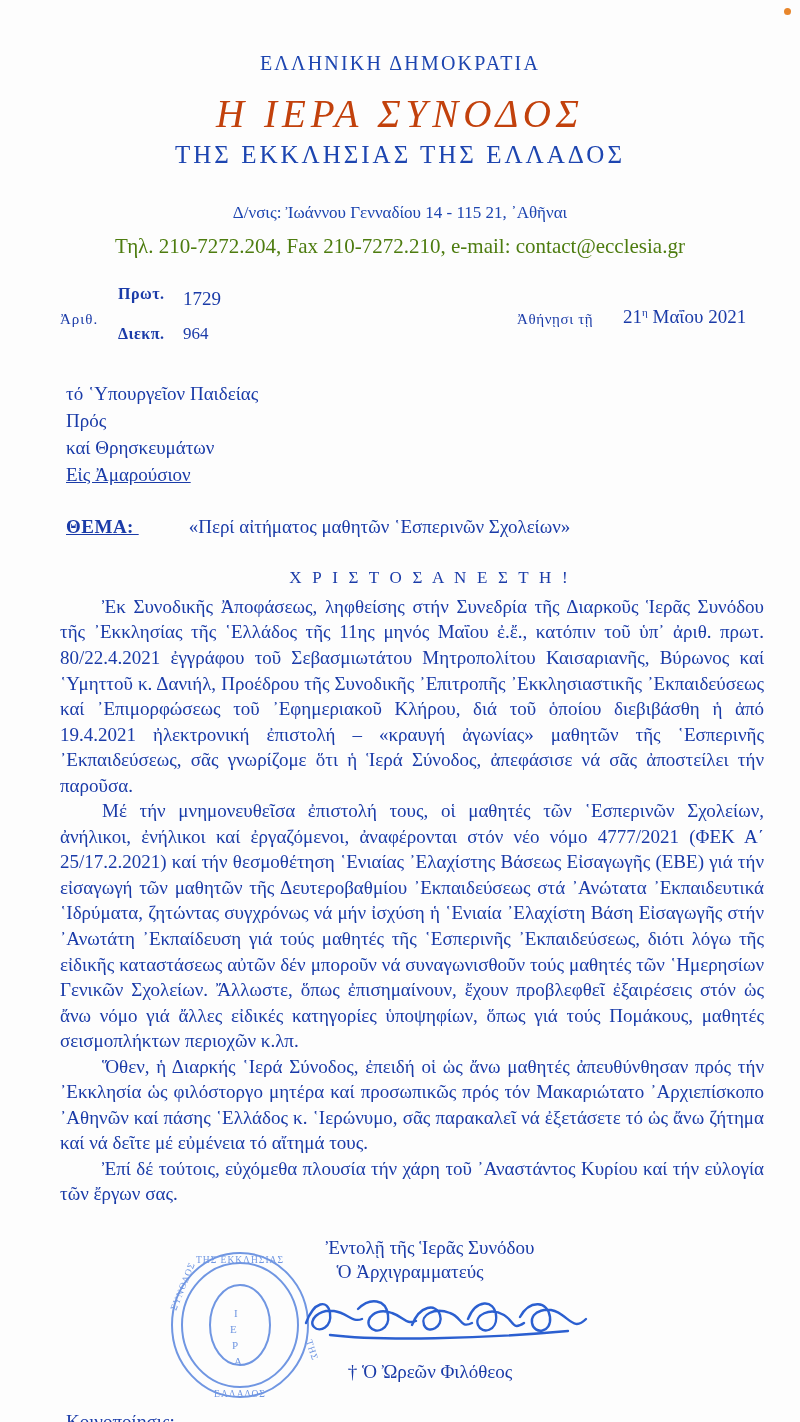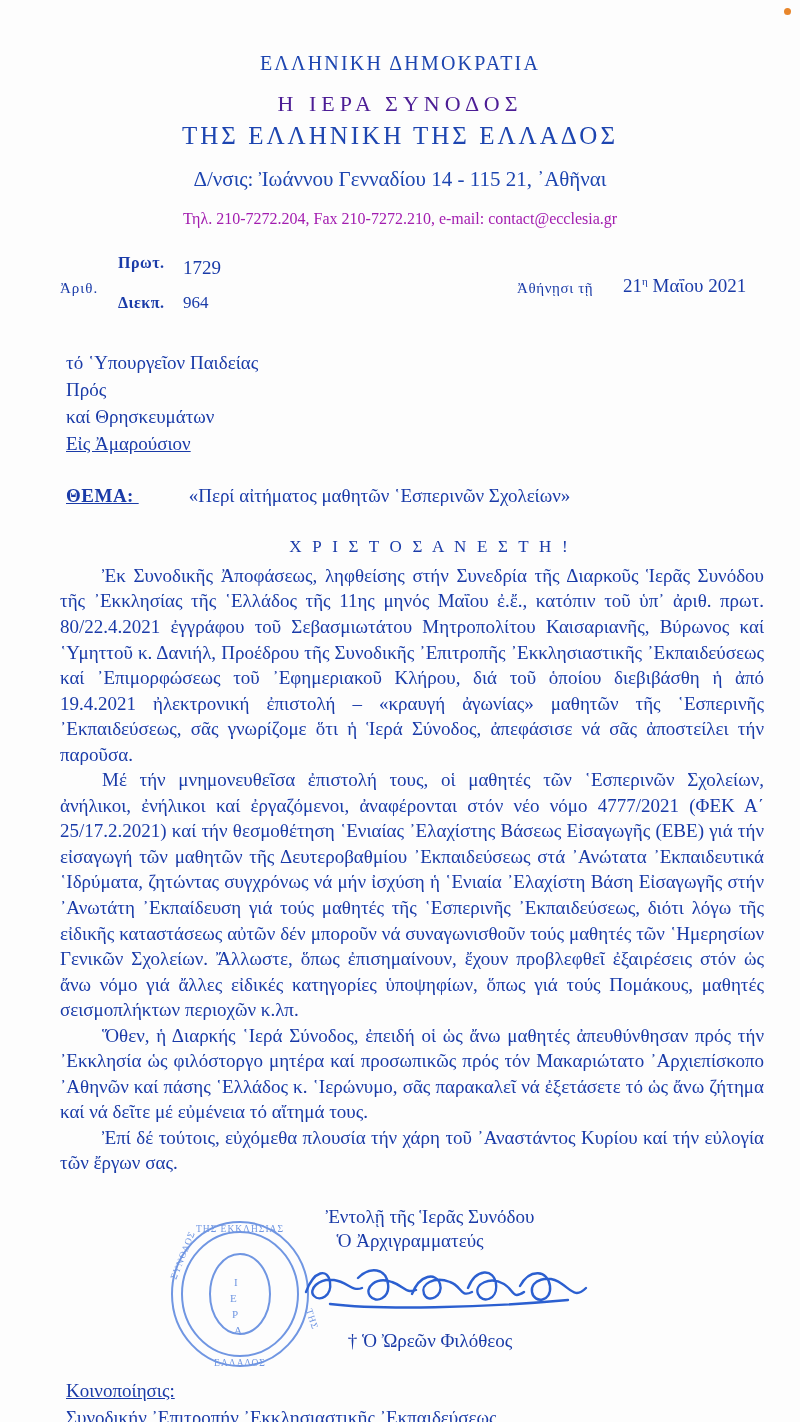--- a/index.html
+++ b/index.html
@@ -38,41 +38,42 @@
     padding-top: 52px;
   }
   .h-republic {
     font-family: "Liberation Serif", serif;
     font-size: 20px;
     letter-spacing: 2.2px;
     color: #1d45b0;
   }
   .h-title1 {
     margin-top: 16px;
-    font-size: 22px;
+    font-size: 39px;
     letter-spacing: 5px;
-    color: #4c1d95;
+    color: #c2410c;
     font-weight: 400;
+    font-style: italic;
   }
   .h-title2 {
     margin-top: 5px;
     font-size: 25px;
     letter-spacing: 3px;
     color: #1d45b0;
     font-weight: 400;
   }
   .h-addr {
-    margin-top: 17px;
+    margin-top: 34px;
+    font-size: 17px;
+    color: #1d45b0;
+  }
+  .h-contact {
+    margin-top: 11px;
     font-size: 21px;
-    color: #1d45b0;
-  }
-  .h-contact {
-    margin-top: 18px;
-    font-size: 16px;
-    color: #a21caf;
+    color: #4d7c0f;
   }
 
   .refblock {
     position: relative;
     margin-top: 26px;
     height: 72px;
   }
   .ref-arith {
     position: absolute;
     left: 60px;
@@ -226,21 +227,21 @@
 </head>
 <body>
 
 <div class="page">
 
   <div class="corner-dot"></div>
 
   <div class="header">
     <div class="h-republic">ΕΛΛΗΝΙΚΗ ΔΗΜΟΚΡΑΤΙΑ</div>
     <div class="h-title1">Η ΙΕΡΑ ΣΥΝΟΔΟΣ</div>
-    <div class="h-title2">ΤΗΣ ΕΛΛΗΝΙΚΗ ΤΗΣ ΕΛΛΑΔΟΣ</div>
+    <div class="h-title2">ΤΗΣ ΕΚΚΛΗΣΙΑΣ ΤΗΣ ΕΛΛΑΔΟΣ</div>
     <div class="h-addr">Δ/νσις: Ἰωάννου Γενναδίου 14 - 115 21, ᾿Αθῆναι</div>
     <div class="h-contact">Τηλ. 210-7272.204, Fax 210-7272.210, e-mail: contact@ecclesia.gr</div>
   </div>
 
   <div class="refblock">
     <div class="ref-arith">Ἀριθ.</div>
     <div class="ref-prot-label">Πρωτ.</div>
     <div class="ref-prot-val">1729</div>
     <div class="ref-diekp-label">Διεκπ.</div>
     <div class="ref-diekp-val">964</div>

